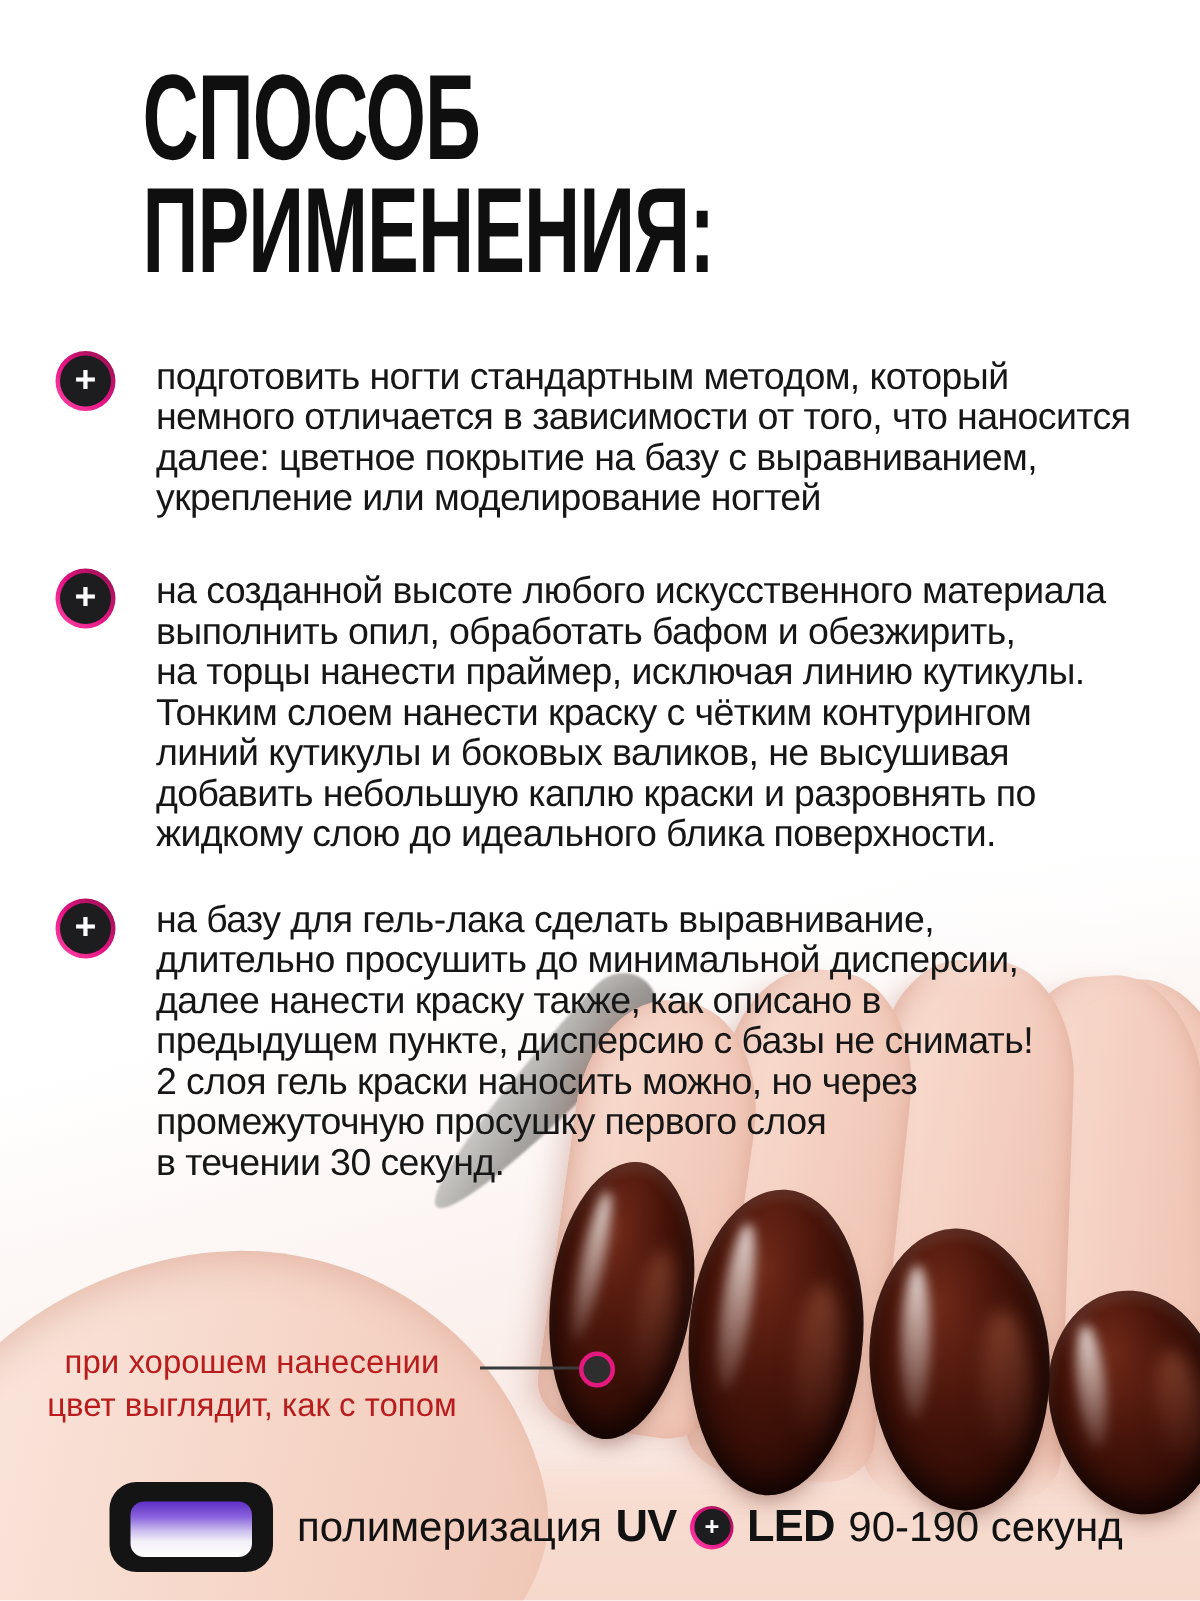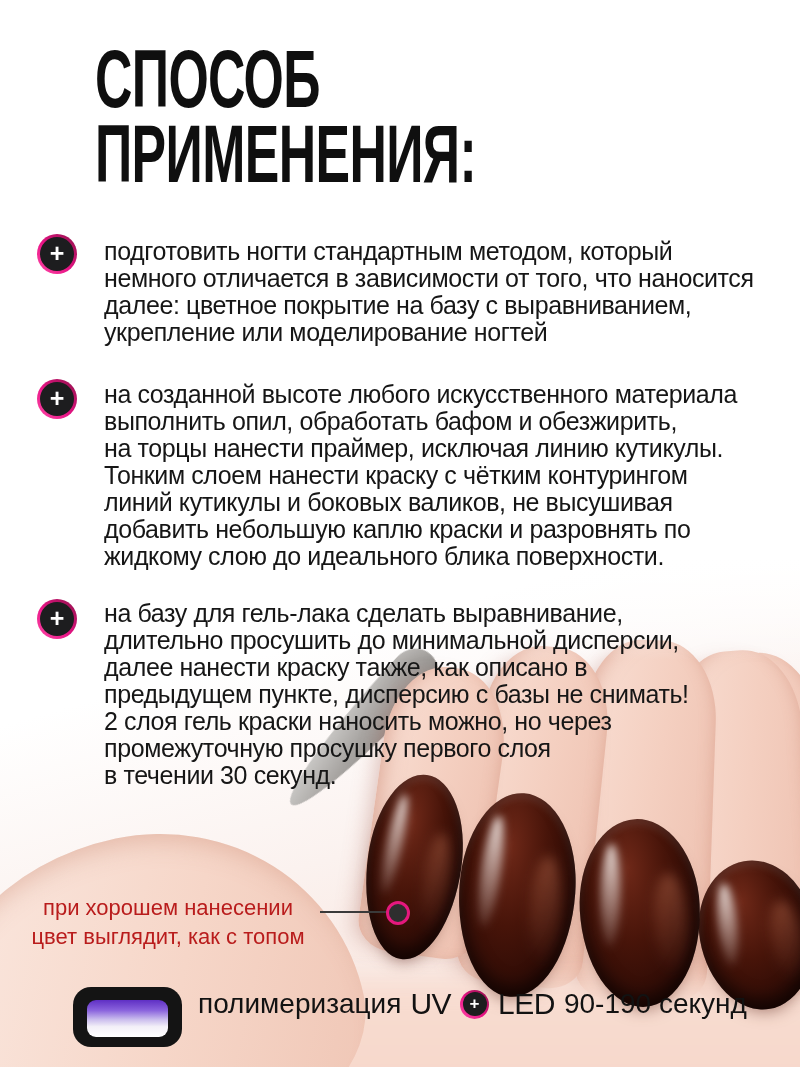--- a/index.html
+++ b/index.html
@@ -118,36 +118,36 @@
     background:#3a3a3a;z-index:20;
   }
   .annotation-marker{
     position:absolute;left:386px;top:901px;width:18px;height:18px;
     background:#2e2e2e;border:3px solid #e5187e;border-radius:50%;z-index:20;
   }
 
   
   .footer{
     position:absolute;left:73px;top:987px;height:62px;
-    display:flex;align-items:flex-start;z-index:20;
+    display:flex;align-items:center;z-index:20;
   }
   .lamp{
     width:109px;height:60px;background:#141414;border-radius:18px;
     position:relative;flex:0 0 auto;
   }
   .lamp .screen{
     position:absolute;left:14px;right:14px;top:13px;bottom:10px;
     border-radius:9px;
     background:linear-gradient(180deg,#5f2fc4 0%,#8a63dd 28%,#c9bbed 52%,#f3f0f8 72%,#ffffff 100%);
   }
   .footer-text{
     display:flex;align-items:center;gap:9px;margin-left:16px;
     font-size:28px;font-weight:500;white-space:nowrap;color:#121212;
   }
-  .footer-text .big{font-size:30px;font-weight:400;letter-spacing:-0.5px;}
+  .footer-text .big{font-size:30px;font-weight:700;letter-spacing:-0.5px;}
   .plus-badge{
     width:29px;height:29px;border-radius:50%;flex:0 0 auto;
     background:linear-gradient(225deg,#8f1049 0%,#e81486 55%,#ff4aa8 100%);
     display:flex;align-items:center;justify-content:center;
   }
   .plus-badge .inner{
     width:24px;height:24px;border-radius:50%;background:#1d1d1f;
     display:flex;align-items:center;justify-content:center;
     color:#fff;font-size:17px;font-weight:700;line-height:1;padding-bottom:1px;
     box-sizing:border-box;

